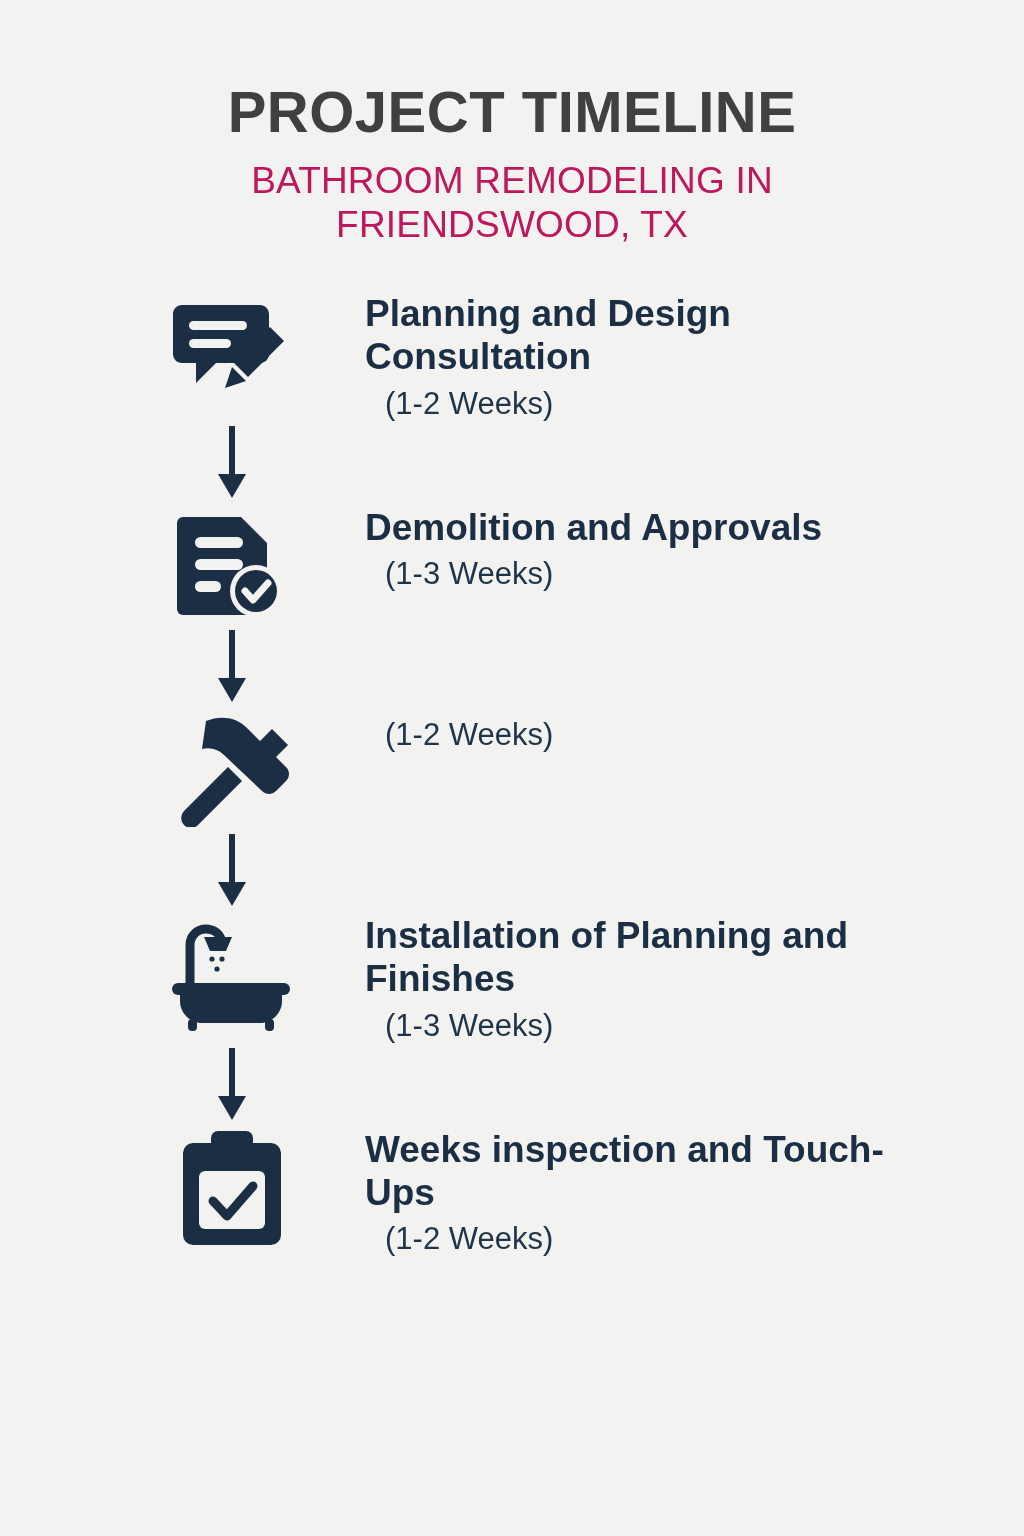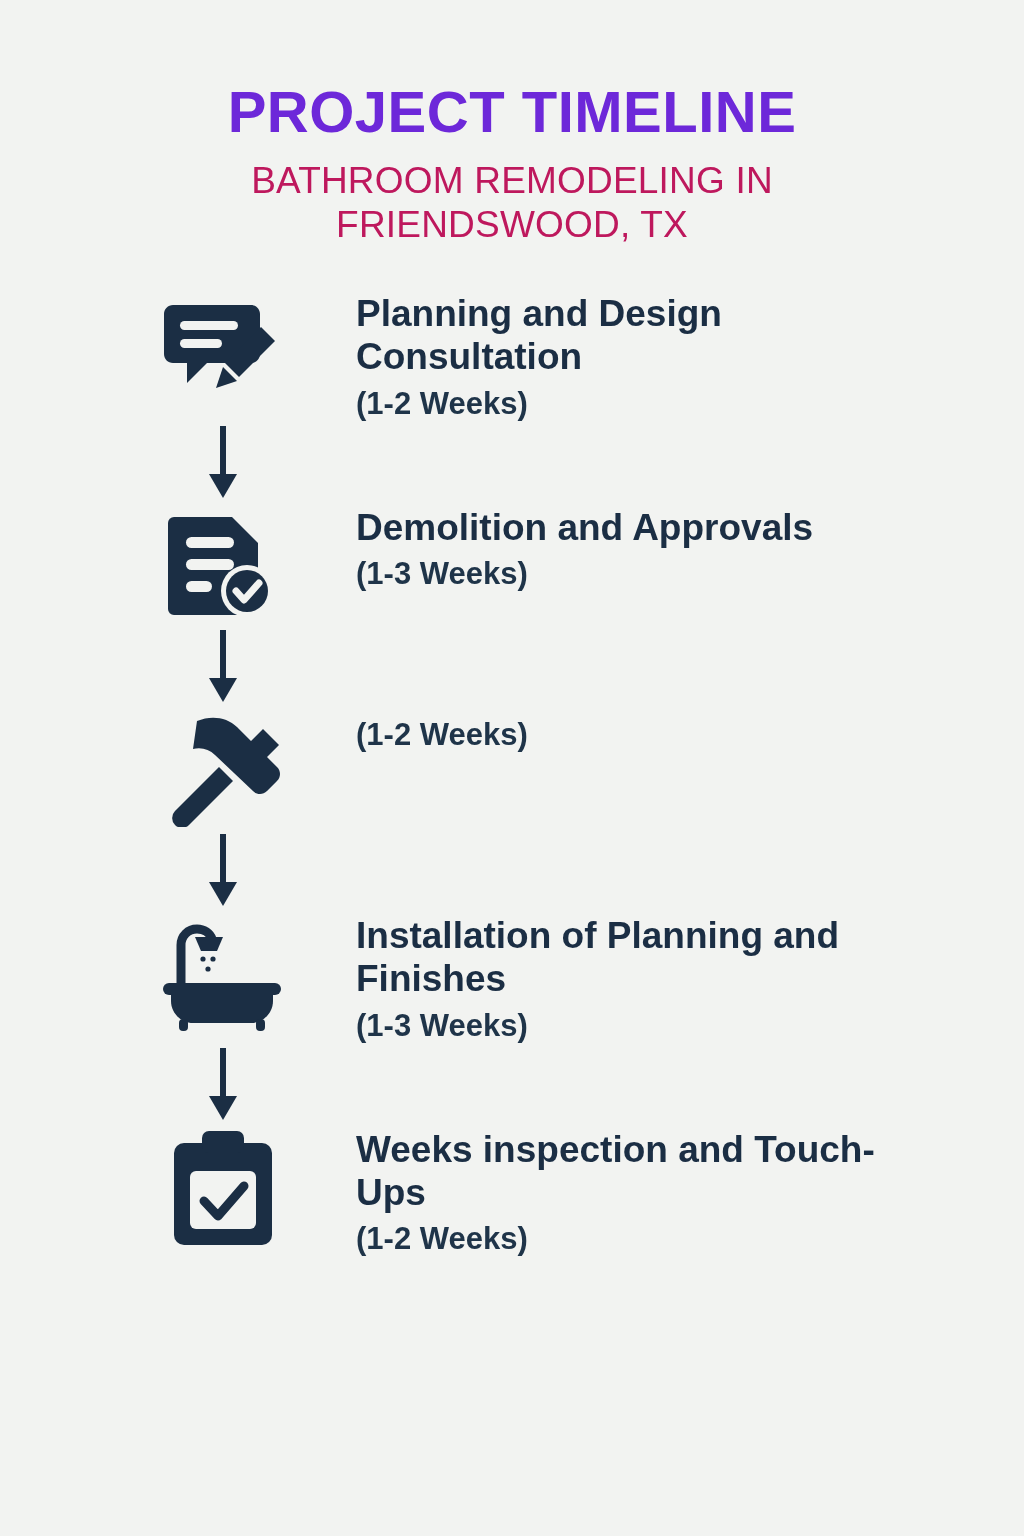--- a/index.html
+++ b/index.html
@@ -22,36 +22,36 @@
     box-sizing: border-box;
   }
   .header {
     padding-top: 82px;
     text-align: center;
   }
   .title {
     font-size: 58px;
     font-weight: 700;
     letter-spacing: 0.5px;
-    color: #6d28d9;
+    color: #404040;
     line-height: 1.05;
     margin: 0;
   }
   .subtitle {
     margin: 16px auto 0;
     max-width: 660px;
     font-size: 37px;
     font-weight: 400;
     line-height: 1.18;
     color: #be185d;
     letter-spacing: 0.2px;
   }
   .timeline {
     margin-top: 44px;
-    padding: 0 0 0 8px;
+    padding: 0 0 0 17px;
   }
   .step {
     position: relative;
     display: flex;
     align-items: flex-start;
     padding-left: 140px;
     min-height: 120px;
   }
   .icon-col {
     width: 150px;
@@ -77,24 +77,25 @@
   }
   .step-title {
     font-size: 37px;
     font-weight: 700;
     line-height: 1.17;
     color: #1b2e44;
     max-width: 520px;
   }
   .step-duration {
     font-size: 31px;
-    font-weight: 700;
+    font-weight: 400;
     line-height: 1.2;
     margin-top: 6px;
     color: #1f3449;
+    margin-left: 20px;
   }
   .connector {
     height: 82px;
     display: flex;
     padding-left: 140px;
   }
   .connector .arrow-col {
     width: 150px;
     flex: 0 0 150px;
     display: flex;

